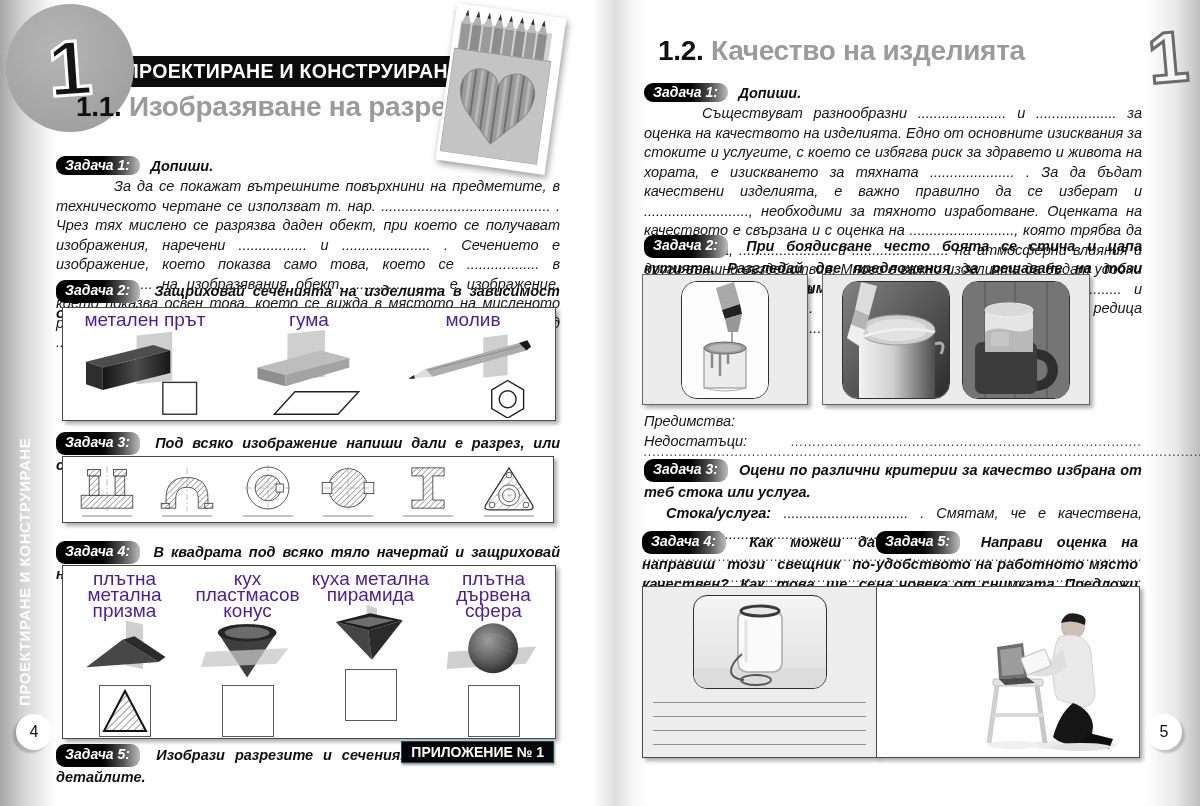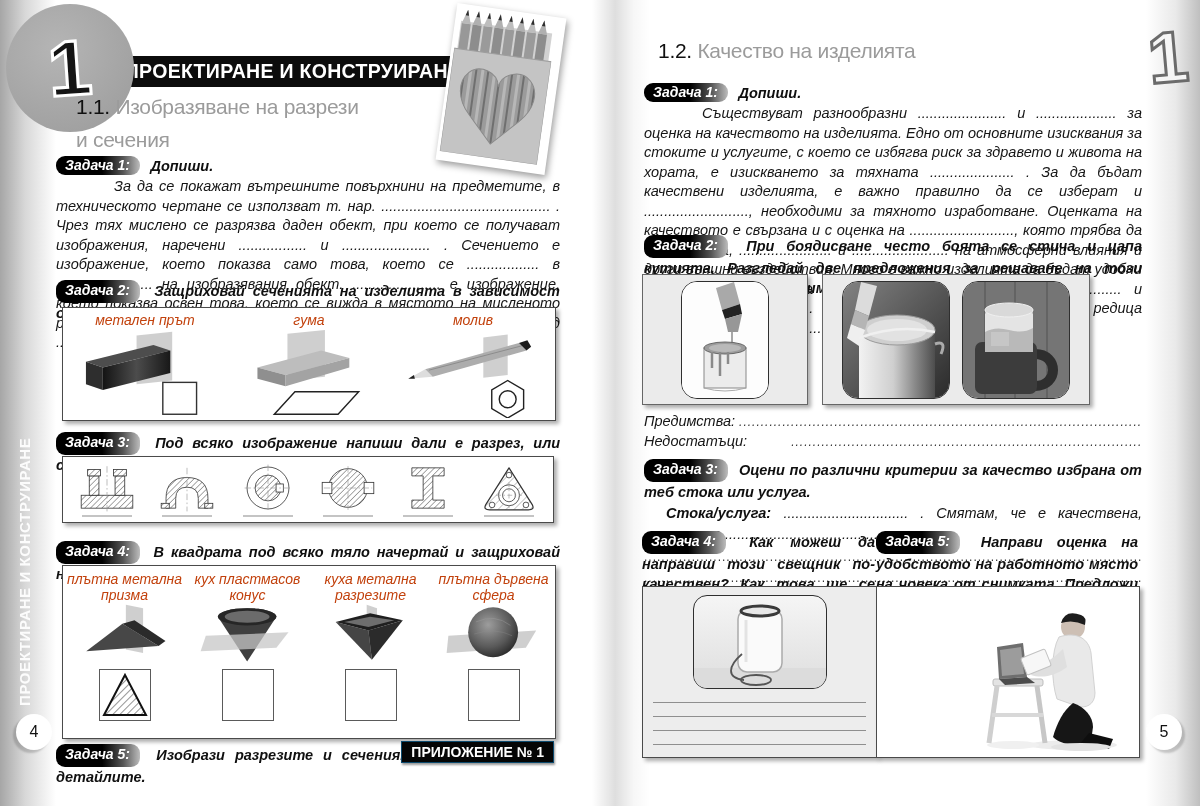--- a/index.html
+++ b/index.html
@@ -20,36 +20,36 @@
   
   .unit-circle{position:absolute;left:6px;top:4px;width:128px;height:128px;border-radius:50%;
     background:radial-gradient(circle at 40% 35%,#b5b5b5,#9a9a9a);display:flex;align-items:center;justify-content:center;}
   .unit-circle span{font-size:78px;font-weight:bold;color:#141414;-webkit-text-stroke:3px #fff;
     text-shadow:0 0 2px #fff;transform:rotate(-4deg);}
   .unit-outline{position:absolute;left:1148px;top:16px;font-size:72px;font-weight:bold;
     color:#f6f6f6;-webkit-text-stroke:3px #6b6b6b;transform:rotate(-5deg);}
   
   .banner{position:absolute;left:110px;top:56px;width:366px;height:31px;background:#0c0c0c;
     color:#fff;font-weight:bold;font-size:19.5px;display:flex;align-items:center;justify-content:center;letter-spacing:.3px;}
-  .h1{position:absolute;font-weight:normal;font-size:21px;line-height:33px;letter-spacing:-.3px;}
+  .h1{position:absolute;font-weight:bold;font-size:28px;line-height:33px;letter-spacing:-.3px;}
   .h1 .hnum{color:#101010;}
   .h1 .htitle{color:#9b9b9b;}
   .h1-left{left:76px;top:90px;}
   .h1-right{left:658px;top:34px;}
   
   .badge{display:inline-block;background:linear-gradient(to right,#000 55%,#555 80%,#bdbdbd);
     color:#fff;font-weight:bold;font-style:italic;font-size:14px;border-radius:9px;
     padding:1px 10px 2px 9px;margin-right:6px;vertical-align:1px;}
   .tbold{font-weight:bold;font-style:italic;font-size:14.5px;color:#101010;}
   .fill{font-style:italic;font-size:14.5px;line-height:19.5px;text-align:justify;margin:2px 0 0 0;}
   .ind{text-indent:58px;}
   .just{text-align:justify;margin:0;line-height:19.5px;}
   .taskbox{position:absolute;background:#fff;border:1.3px solid #4a4a4a;
     box-shadow:2.5px 3px 4px rgba(0,0,0,.33);}
-  .celllabel{font-style:italic;font-size:14px;text-align:center;line-height:16px;color:#c2410c;}
+  .celllabel{font-size:19px;text-align:center;line-height:16px;color:#4c1d95;}
   
   .t2box{left:62px;top:307px;width:492px;height:112px;display:flex;}
   .t2cell{flex:1;display:flex;flex-direction:column;align-items:center;padding-top:4px;}
   
   .t3box{left:62px;top:456px;width:492px;height:67px;display:flex;align-items:center;justify-content:space-around;padding:0 4px;box-sizing:border-box;}
   .t3cell{display:flex;flex-direction:column;align-items:center;}
   .t3line{width:50px;height:2px;background:#c4c4c4;margin-top:2px;}
   
   .t4box{left:62px;top:565px;width:492px;height:172px;display:flex;}
   .t4cell{flex:1;display:flex;flex-direction:column;align-items:center;padding-top:5px;}
@@ -173,21 +173,20 @@
           </g>
       </g>
       <rect x="0" y="42" width="98" height="104" fill="#c4c4c4" stroke="#9e9e9e"></rect>
       <path d="M49,74 C47,60 28,54 18,64 C8,74 10,92 24,106 L49,132 L74,106 C88,92 90,74 80,64 C70,54 51,60 49,74 Z" fill="url(#stripes)" stroke="#8a8a8a"></path>
     </svg>
   </div>
 
   <div class="h1 h1-left">
     <span class="hnum">1.1.</span>
     <span class="htitle">Изобразяване на разрези</span><br>
-    <span class="htitle">и сечения</span>
   </div>
 
   <div class="abs" style="left:56px;top:156px;width:504px;">
     <div><span class="badge">Задача 1:</span>
          <span class="tbold">Допиши.</span></div>
     <p class="fill ind">За да се покажат вътрешните повърхнини на предметите, в техническото чертане се използват т. нар. .......................................... . Чрез тях мислено се разрязва даден обект, при което се получават изображения, наречени ................. и ...................... . Сечението е изображение, което показва само това, което се .................. в ........................ на изобразявания обект. ...................... е изображение, което показва освен това, което се вижда в мястото на мисленото разрязване, така също и частта от изобразявания обект зад ........................ равнина.</p>
   </div>
 
   <div class="abs" style="left:56px;top:280px;width:504px;">
     <p class="just"><span class="badge">Задача 2:</span>
@@ -320,21 +319,21 @@
       <div class="celllabel"><span>кух пластмасов</span><br><span>конус</span></div>
       <svg width="104" height="62" viewBox="0 0 110 72">
         <path d="M20,16 L54,68 L88,16 A34,10 0 0 0 20,16 Z" fill="#3f3f3f"></path>
         <ellipse cx="54" cy="16" rx="34" ry="10" fill="#262626"></ellipse>
         <ellipse cx="54" cy="16" rx="26" ry="7" fill="#6b6b6b"></ellipse>
         <polygon points="6,38 102,34 88,52 0,56" fill="#c7c7c7" opacity="0.75"></polygon>
       </svg>
       <div class="sq"></div>
     </div>
     <div class="t4cell">
-      <div class="celllabel"><span>куха метална</span><br><span>разрезите</span></div>
+      <div class="celllabel"><span>куха метална</span><br><span>пирамида</span></div>
       <svg width="104" height="62" viewBox="0 0 110 72">
         <polygon points="50,2 62,6 62,58 50,54" fill="#c7c7c7" opacity="0.85"></polygon>
         <polygon points="14,22 52,32 56,66" fill="#454545"></polygon>
         <polygon points="52,32 92,20 56,66" fill="#2b2b2b"></polygon>
         <polygon points="14,22 54,12 92,20 52,32" fill="#1f1f1f"></polygon>
         <polygon points="24,22 54,16 82,20 52,28" fill="#6e6e6e"></polygon>
       </svg>
       <div class="sq"></div>
     </div>
     <div class="t4cell">
@@ -416,21 +415,21 @@
         <path d="M72,72 C96,72 96,104 72,104" stroke="#2e2e2e" stroke-width="10" fill="none"></path>
         <rect x="12" y="60" width="62" height="52" rx="7" fill="#3c3c3c"></rect>
         <rect x="22" y="28" width="48" height="42" fill="#b9b9b9"></rect>
         <path d="M22,32 q8,-8 16,0 q8,6 14,-2 q8,-6 18,2 L70,46 q-10,6 -24,2 q-14,-4 -24,2 Z" fill="#e4e4e4"></path>
         <ellipse cx="46" cy="28" rx="24" ry="7" fill="#d9d9d9" stroke="#efefef"></ellipse>
         <rect x="28" y="50" width="18" height="14" fill="#cecece" opacity="0.6"></rect>
       </svg>
     </div>
   </div>
 
-  <div class="dotrow abs" style="left:644px;top:413px;width:496px;">
+  <div class="dotrow abs" style="left:644px;top:413px;width:496px;flex-direction:column;">
     <span>Предимства:</span>&nbsp;
     <span class="dotfill">................................................................................................................................................................................................</span>
   </div>
   <div class="dotrow abs" style="left:644px;top:433px;width:496px;gap:20px;">
     <span>Недостатъци:</span>&nbsp;
     <span class="dotfill">................................................................................................................................................................................................</span>
   </div>
 
   <div class="abs" style="left:644px;top:459px;width:498px;">
     <p class="just"><span class="badge">Задача 3:</span>

